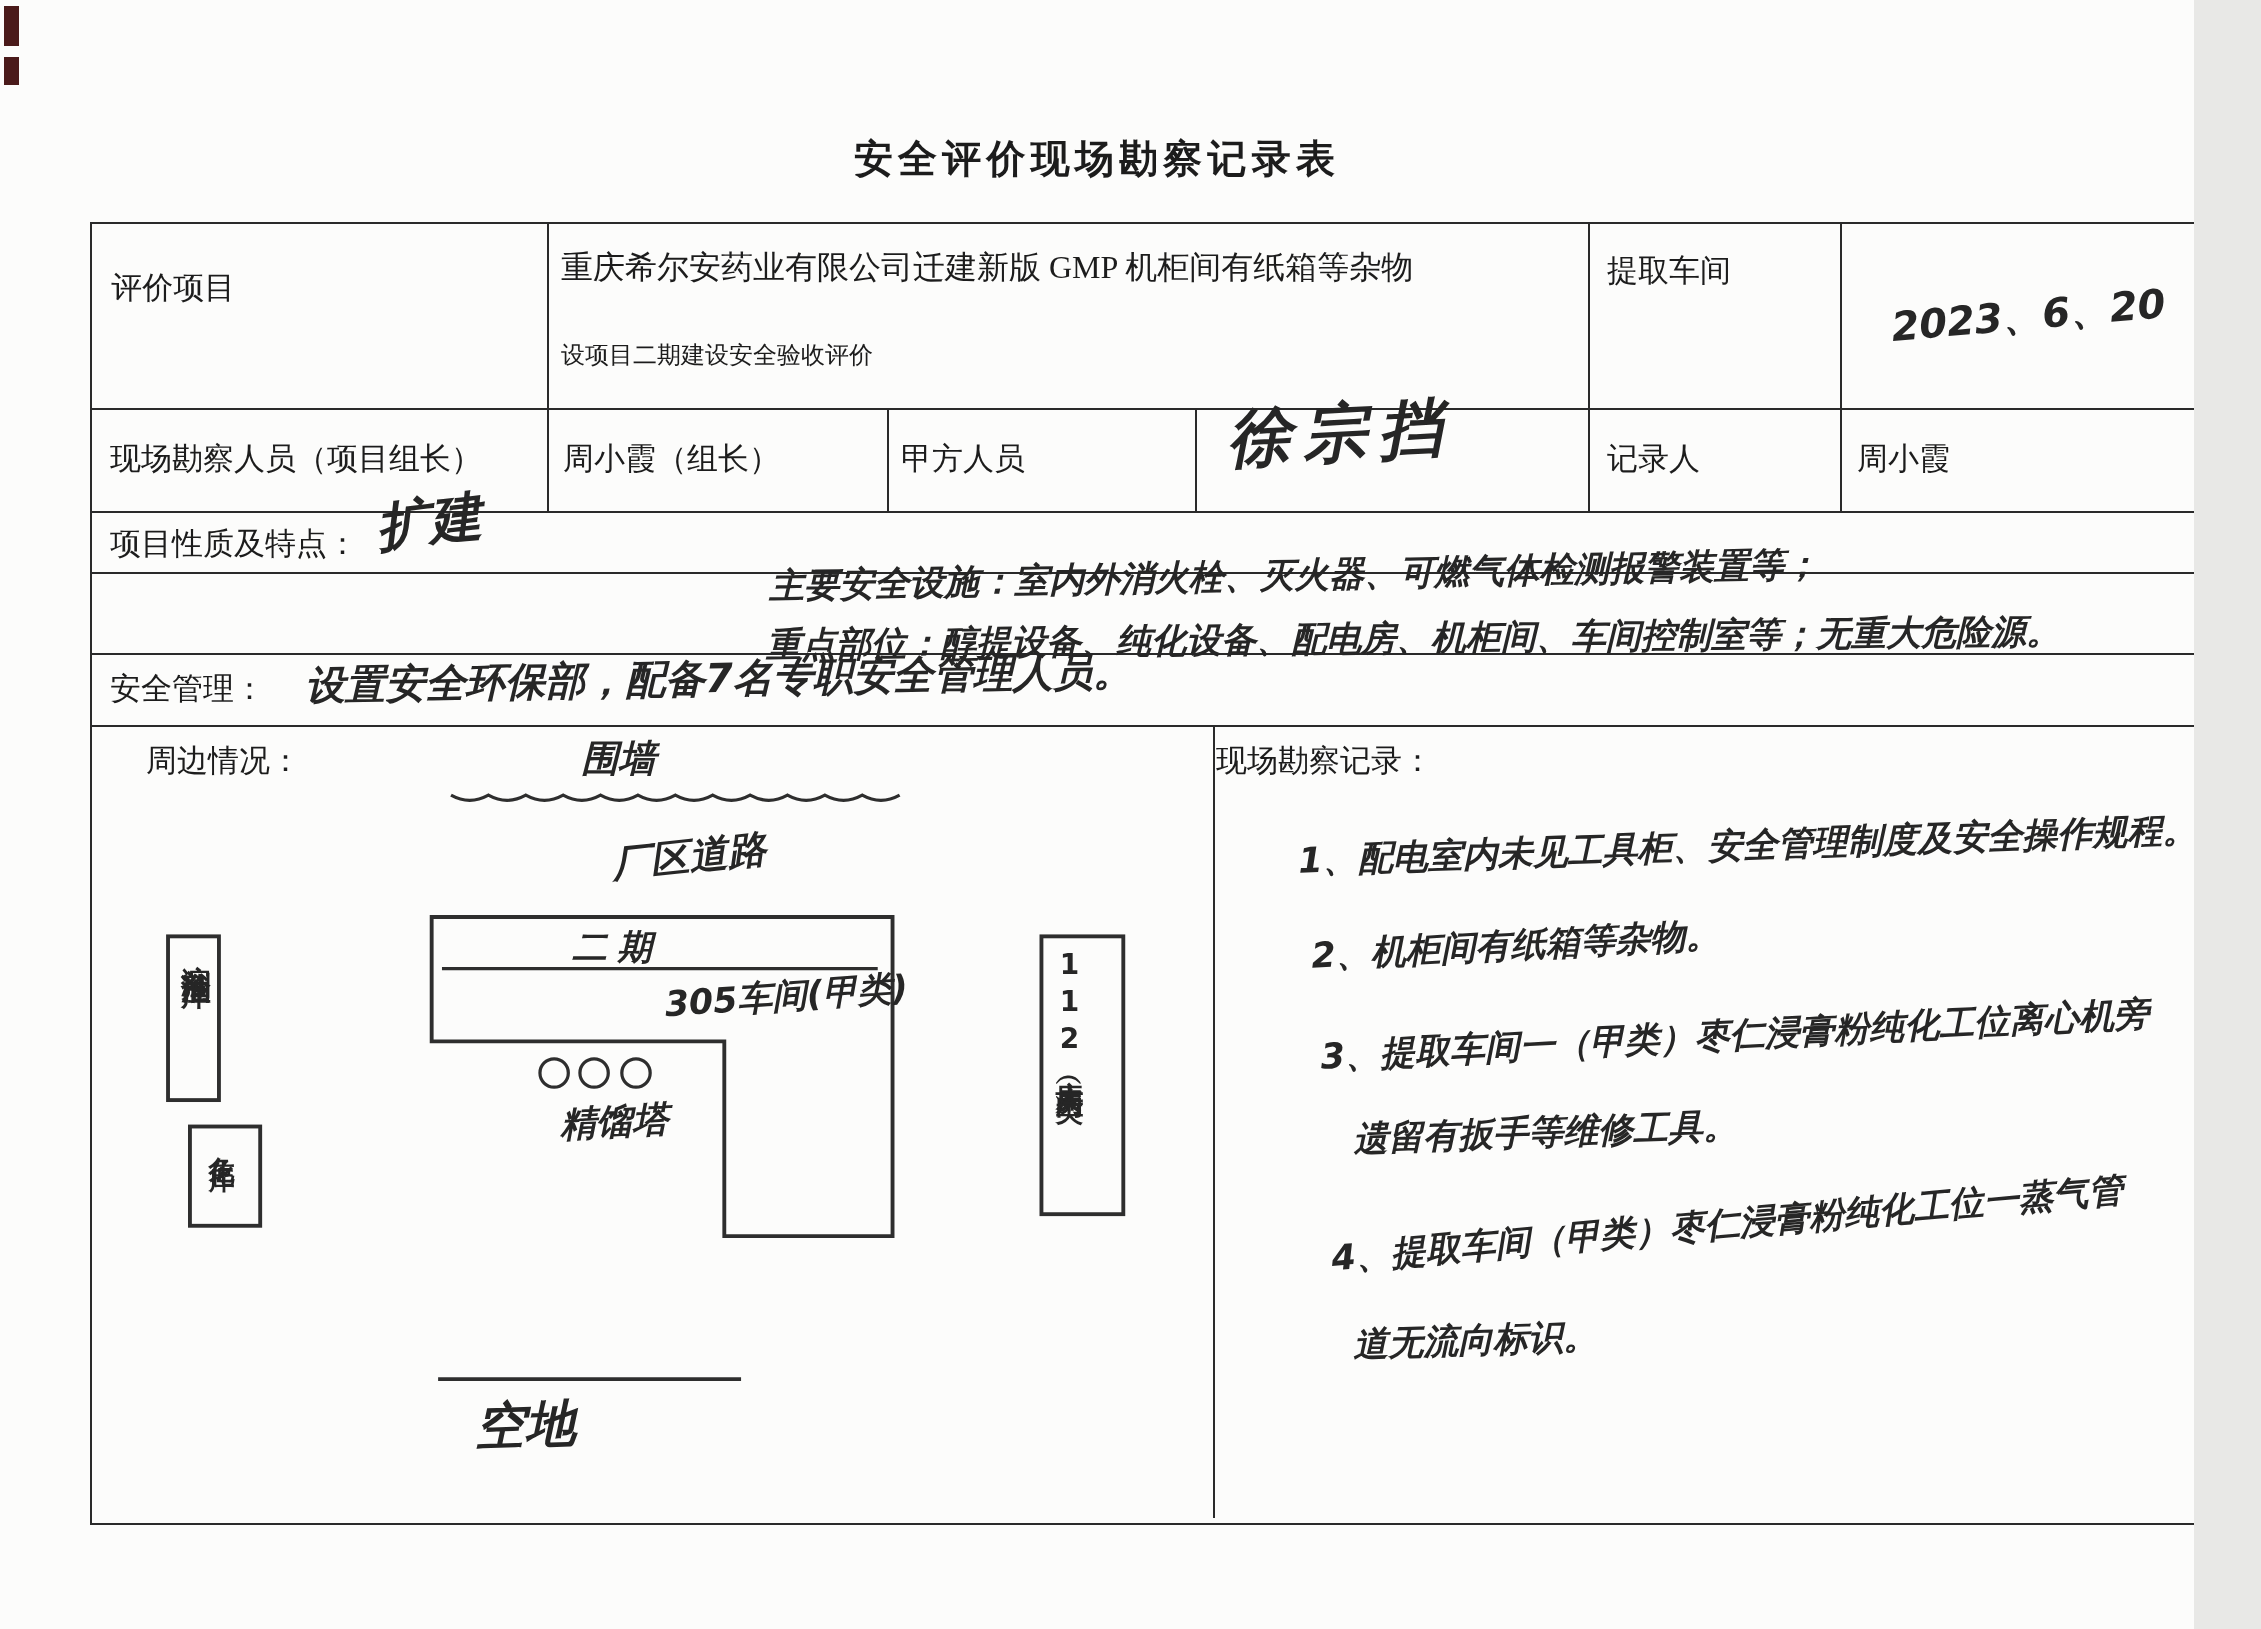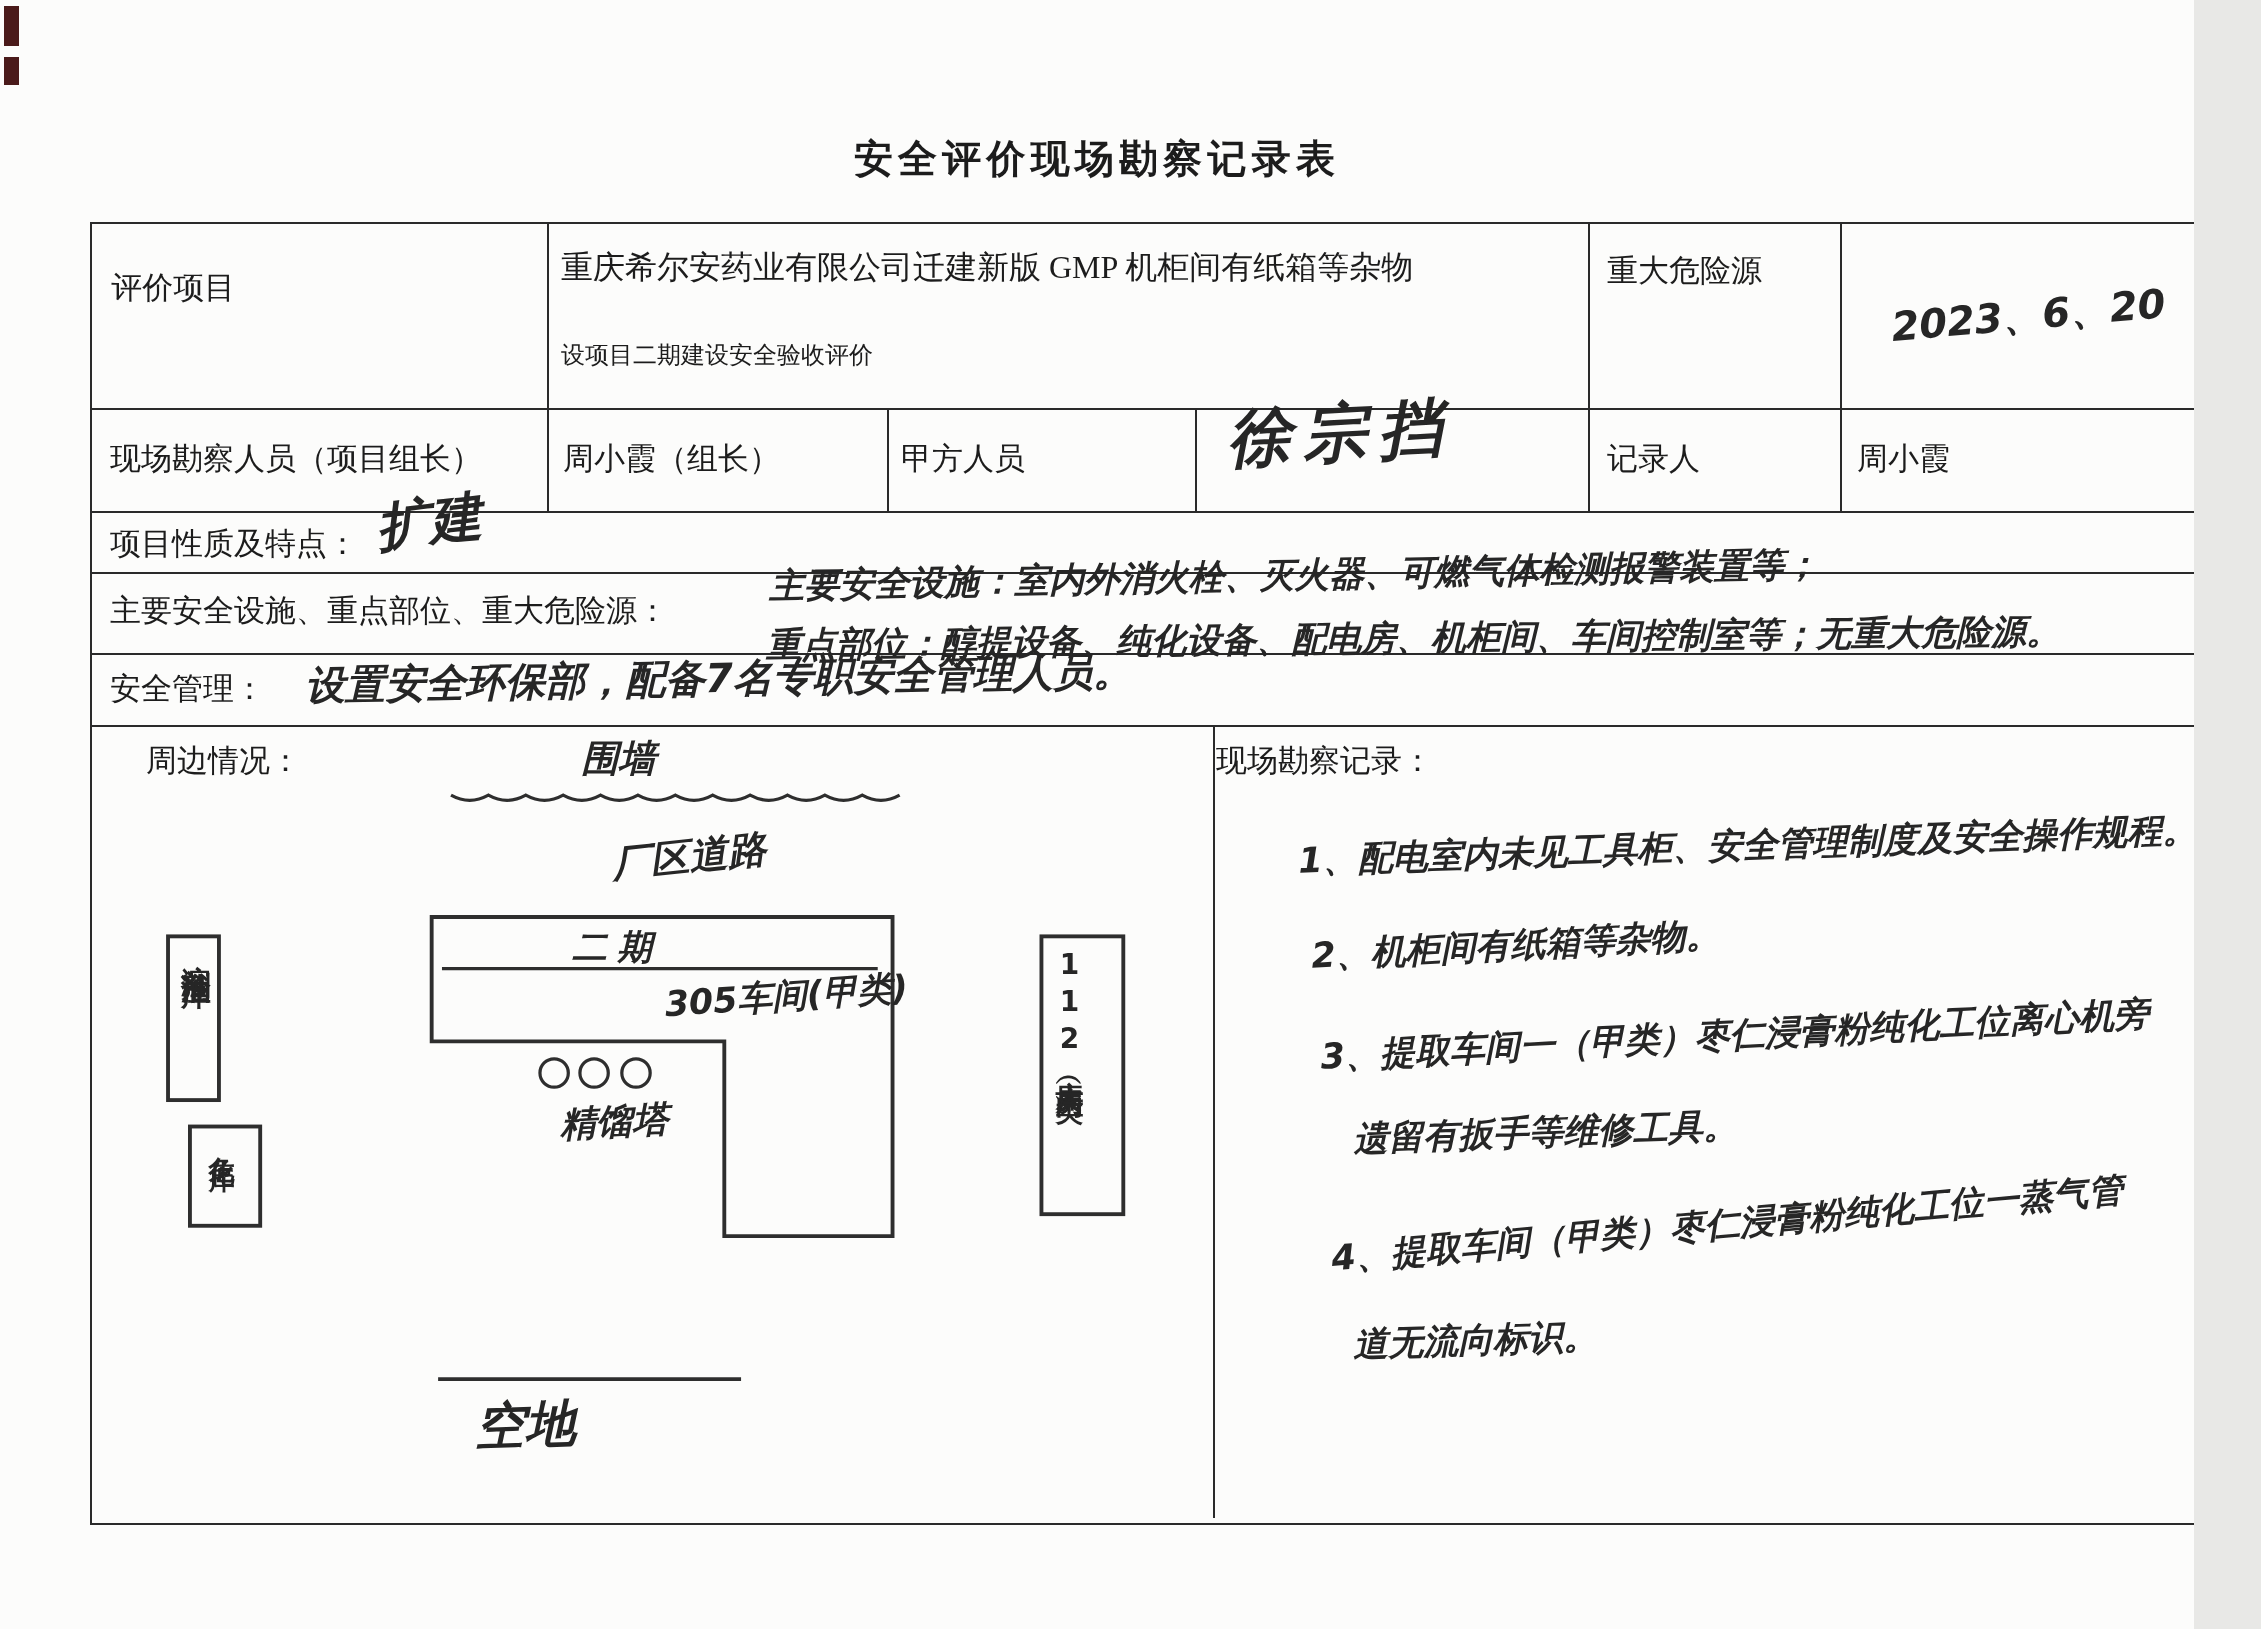--- a/index.html
+++ b/index.html
@@ -41,34 +41,33 @@
     <div class="vline" style="left:455px;top:0;height:287px;"></div>
     <div class="vline" style="left:1496px;top:0;height:287px;"></div>
     <div class="vline" style="left:1748px;top:0;height:287px;"></div>
     <div class="vline" style="left:795px;top:184px;height:103px;"></div>
     <div class="vline" style="left:1103px;top:184px;height:103px;"></div>
     <div class="vline" style="left:1121px;top:501px;height:793px;"></div>
 
     <div class="abs printed lbl" style="left:19.3px;top:27px;margin-top:16px;">评价项目</div>
     <div class="abs printed" style="left:469px;top:22px;font-size:32px;">重庆希尔安药业有限公司迁建新版 GMP 机柜间有纸箱等杂物</div>
     <div class="abs printed" style="left:469px;top:115px;font-size:24px;">设项目二期建设安全验收评价</div>
-    <div class="abs printed lbl" style="left:1515px;top:26px;">重大危险源</div>
+    <div class="abs printed lbl" style="left:1515px;top:26px;">提取车间</div>
     <div class="abs hw" style="left:1799px;top:64px;font-size:40px;transform:rotate(-5deg);">2023、6、20</div>
 
     <div class="abs printed lbl" style="left:18px;top:214px;">现场勘察人员（项目组长）</div>
     <div class="abs printed lbl" style="left:471px;top:214px;">周小霞（组长）</div>
     <div class="abs printed lbl" style="left:809px;top:214px;">甲方人员</div>
     <div class="abs hw" style="left:1135px;top:166px;font-size:64px;letter-spacing:11.6px;transform:rotate(-3deg);">徐宗挡</div>
     <div class="abs printed lbl" style="left:1515px;top:214px;">记录人</div>
     <div class="abs printed lbl" style="left:1765px;top:214px;">周小霞</div>
 
     <div class="abs printed lbl" style="left:18px;top:299px;">项目性质及特点：</div>
     <div class="abs hw" style="left:284px;top:263px;font-size:53px;transform:rotate(-7deg);">扩建</div>
 
-    <div class="abs printed lbl" style="left:18px;top:366px;">主要安全设施、重点部位、重大危险源：</div>
     <div class="abs hw" style="left:677px;top:328px;font-size:35px;transform:rotate(-1.2deg);">主要安全设施：室内外消火栓、灭火器、可燃气体检测报警装置等；</div>
     <div class="abs hw" style="left:674px;top:391px;font-size:35px;transform:rotate(-0.6deg);">重点部位：醇提设备、纯化设备、配电房、机柜间、车间控制室等；无重大危险源。</div>
 
     <div class="abs printed lbl" style="left:18px;top:444px;">安全管理：</div>
     <div class="abs hw" style="left:213px;top:427px;font-size:40px;transform:rotate(-1deg);">设置安全环保部，配备7名专职安全管理人员。</div>
 
     <div class="abs printed lbl" style="left:18px;top:516px;margin-left:36px;">周边情况：</div>
     <div class="abs printed lbl" style="left:1124px;top:516px;">现场勘察记录：</div>
 
     <div class="abs hw" style="left:1206px;top:598px;font-size:35px;transform:rotate(-2deg);">1、配电室内未见工具柜、安全管理制度及安全操作规程。</div>

